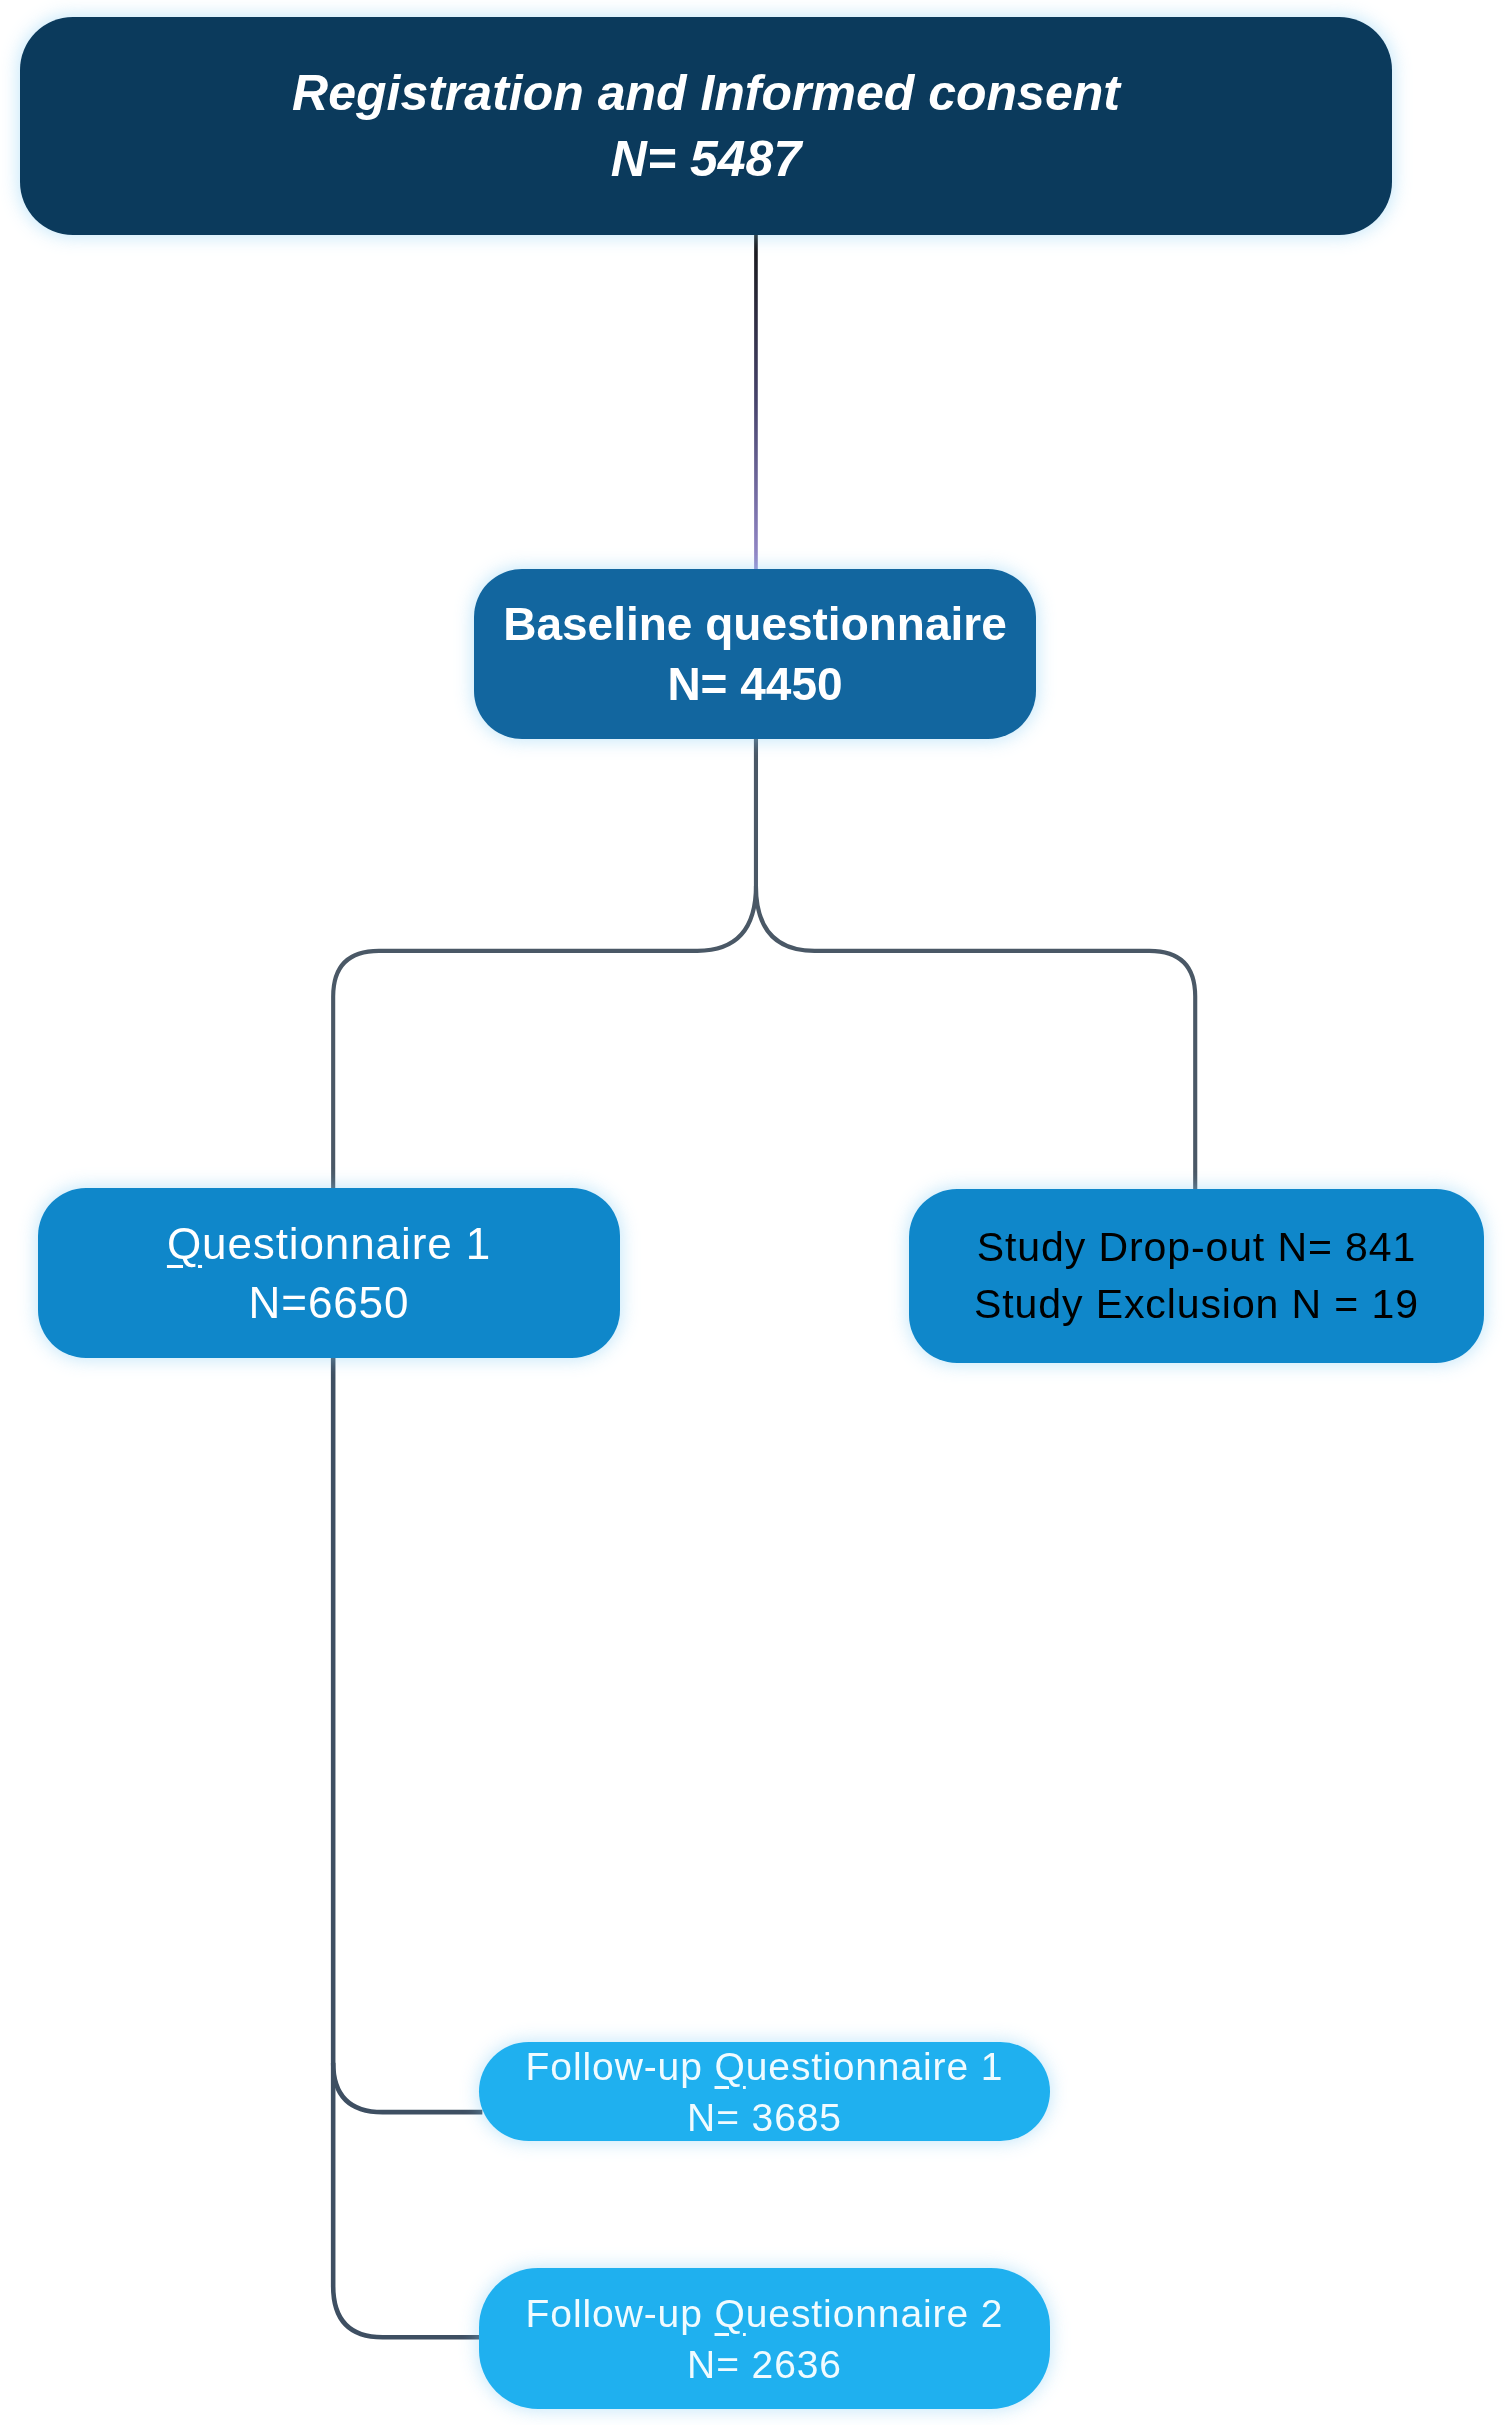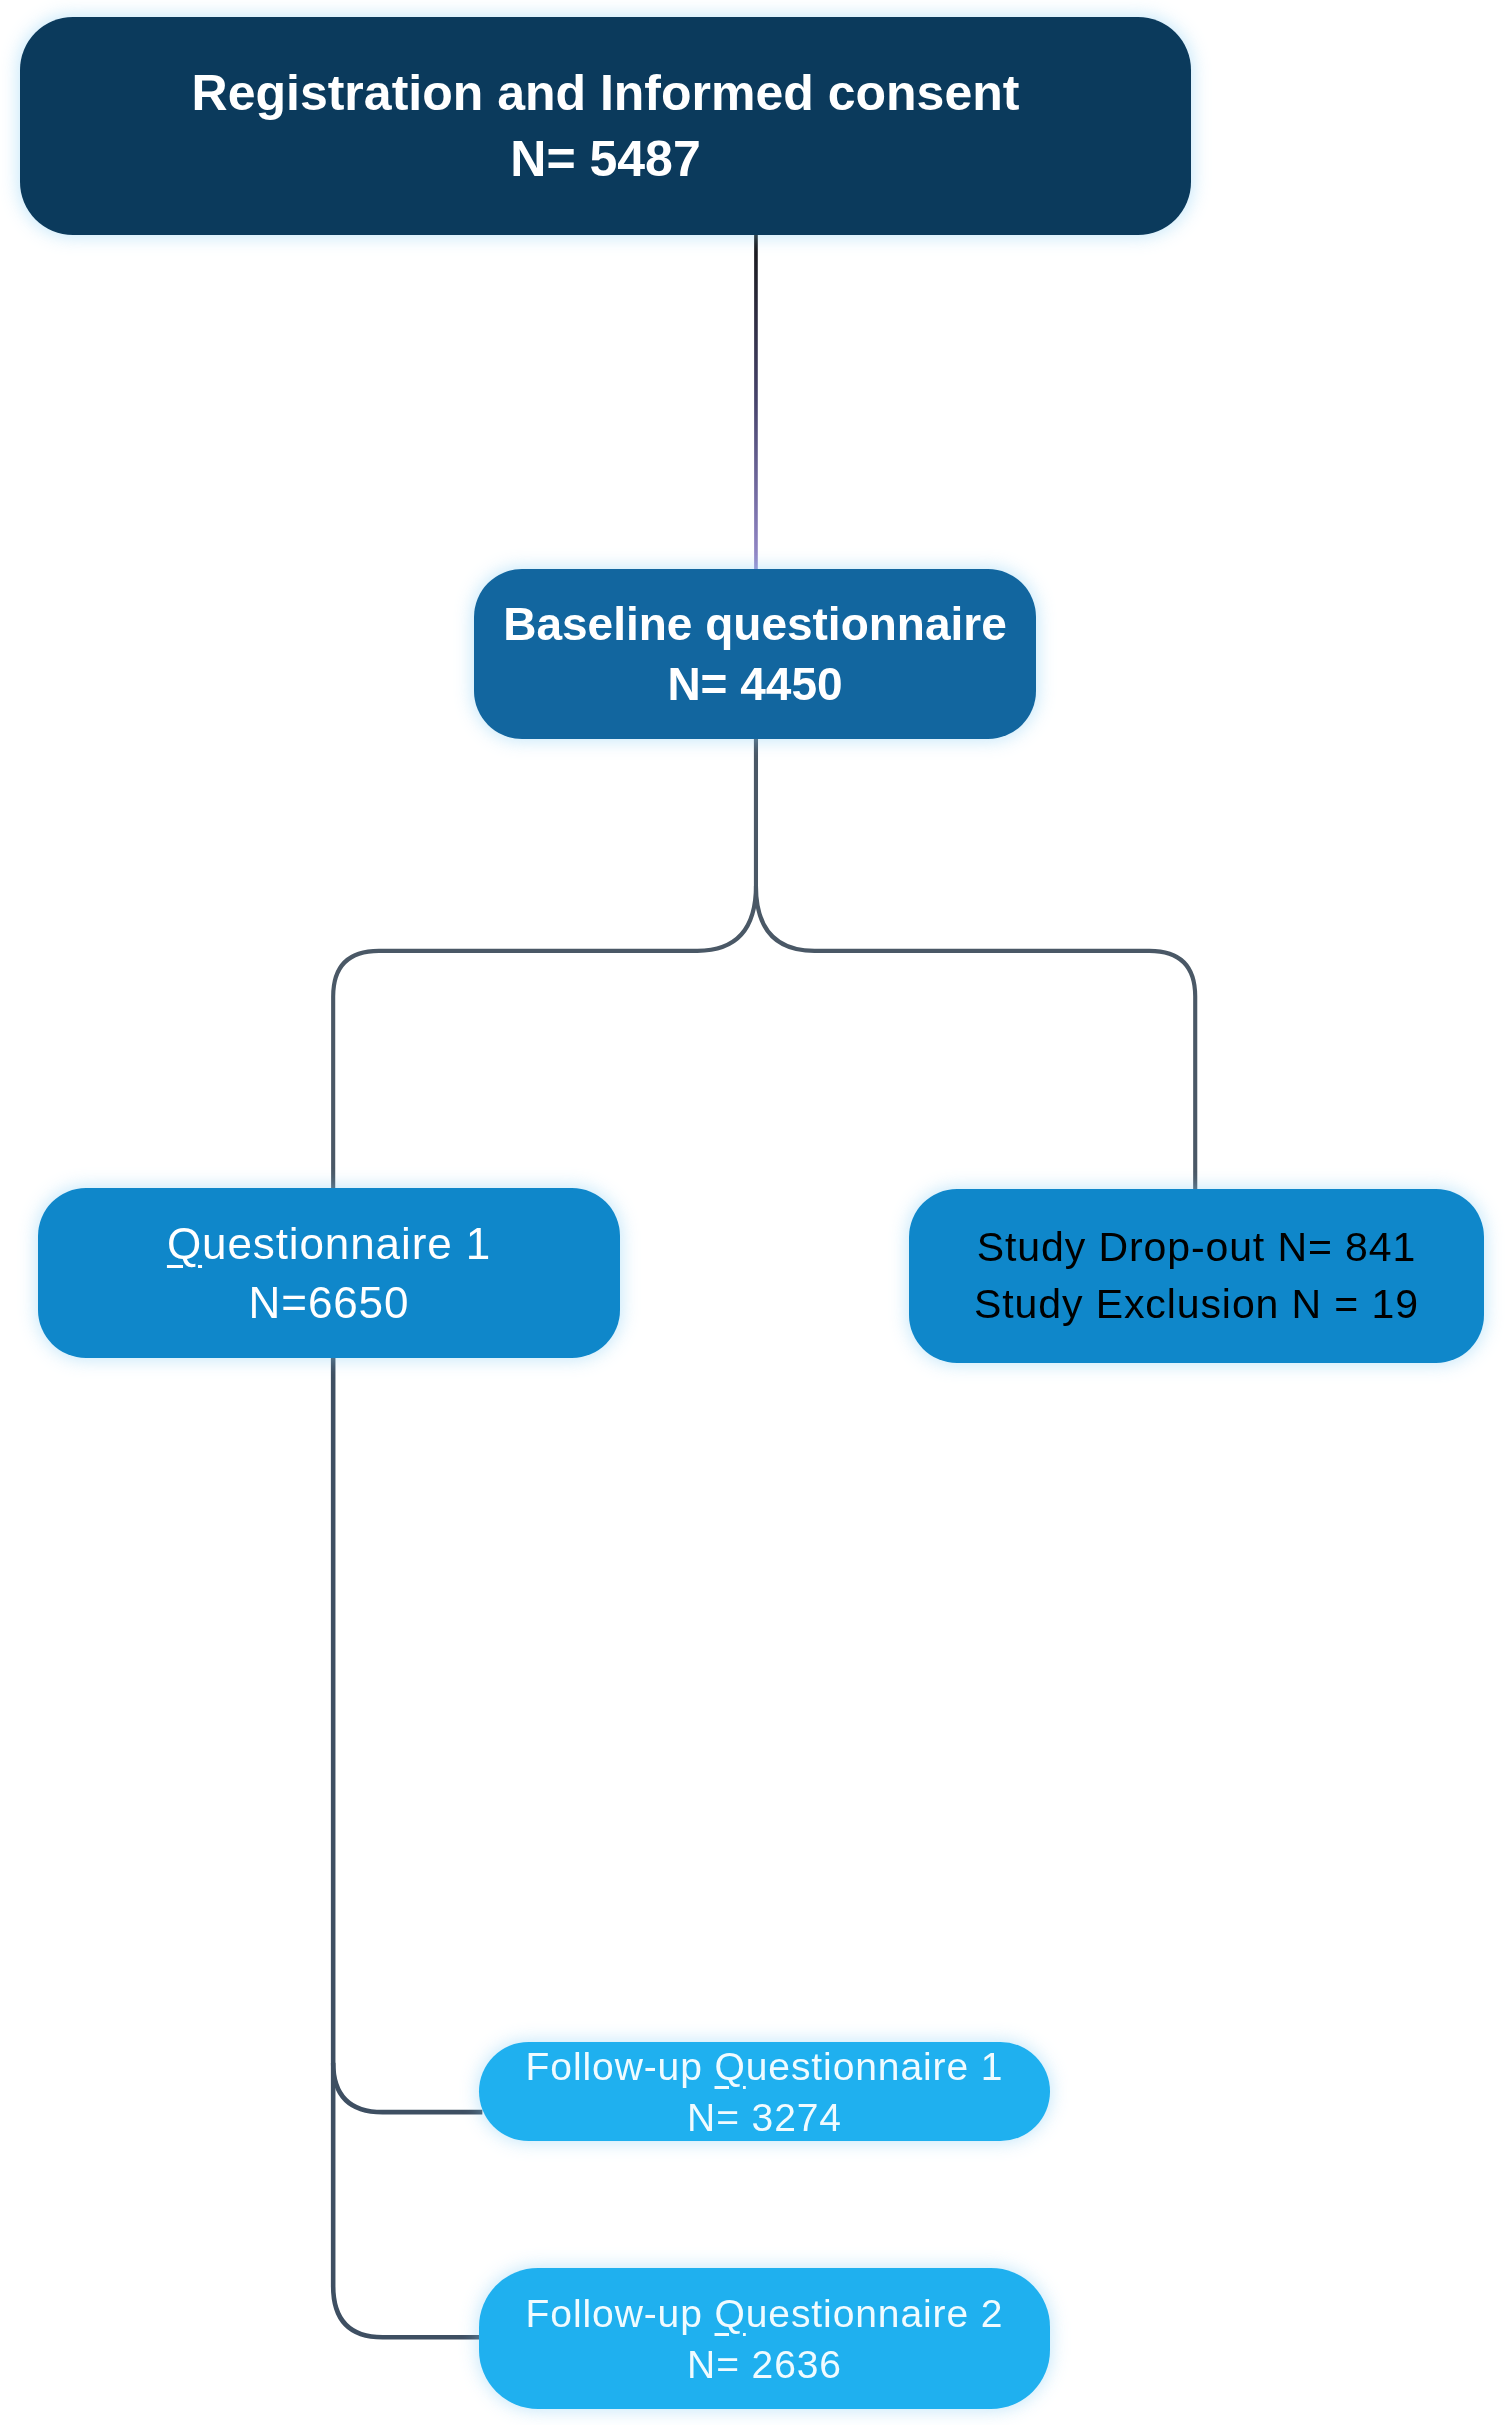--- a/index.html
+++ b/index.html
@@ -32,23 +32,23 @@
     box-shadow: 0 0 16.5px 1.8px rgba(130, 205, 245, 0.45);
   }
   .node .l1, .node .l2 { white-space: nowrap; }
   .uq {
     text-decoration: underline;
     text-decoration-thickness: 2.7px;
     text-underline-offset: 6.4px;
   }
   
   .node-registration {
-    left: 20px; top: 16.5px; width: 1171px; height: 218px;
+    left: 20px; top: 16.5px; width: 1372px; height: 218px;
     border-radius: 53px;
-    font-size: 50px; font-weight: 700; line-height: 66px;
+    font-size: 50px; font-weight: 700; line-height: 66px; font-style: italic;
   }
   .node-baseline {
     left: 474px; top: 569px; width: 562px; height: 170px;
     border-radius: 48px;
     font-size: 46px; font-weight: 700; line-height: 60px;
   }
   .node-questionnaire1 {
     left: 38px; top: 1188px; width: 582px; height: 170px;
     border-radius: 48px;
     font-size: 44px; font-weight: 400; letter-spacing: 0.9px; line-height: 59px;
@@ -109,21 +109,21 @@
     <div class="l2">N=6650</div>
   </div>
 
   <div class="node node-dropout" style="background: rgb(15, 135, 202); color: #000000;">
     <div class="l1"><span>Study Drop-out N= 841</span><span class="uq"></span><span></span></div>
     <div class="l2">Study Exclusion N = 19</div>
   </div>
 
   <div class="node node-followup1" style="background: rgb(31, 176, 239); color: rgb(240, 251, 255);">
     <div class="l1"><span>Follow-up </span><span class="uq">Q</span><span>uestionnaire 1</span></div>
-    <div class="l2">N= 3274</div>
+    <div class="l2">N= 3685</div>
   </div>
 
   <div class="node node-followup2" style="background: rgb(31, 176, 239); color: rgb(240, 251, 255);">
     <div class="l1"><span>Follow-up </span><span class="uq">Q</span><span>uestionnaire 2</span></div>
     <div class="l2">N= 2636</div>
   </div>
 
 </div>
 
 

